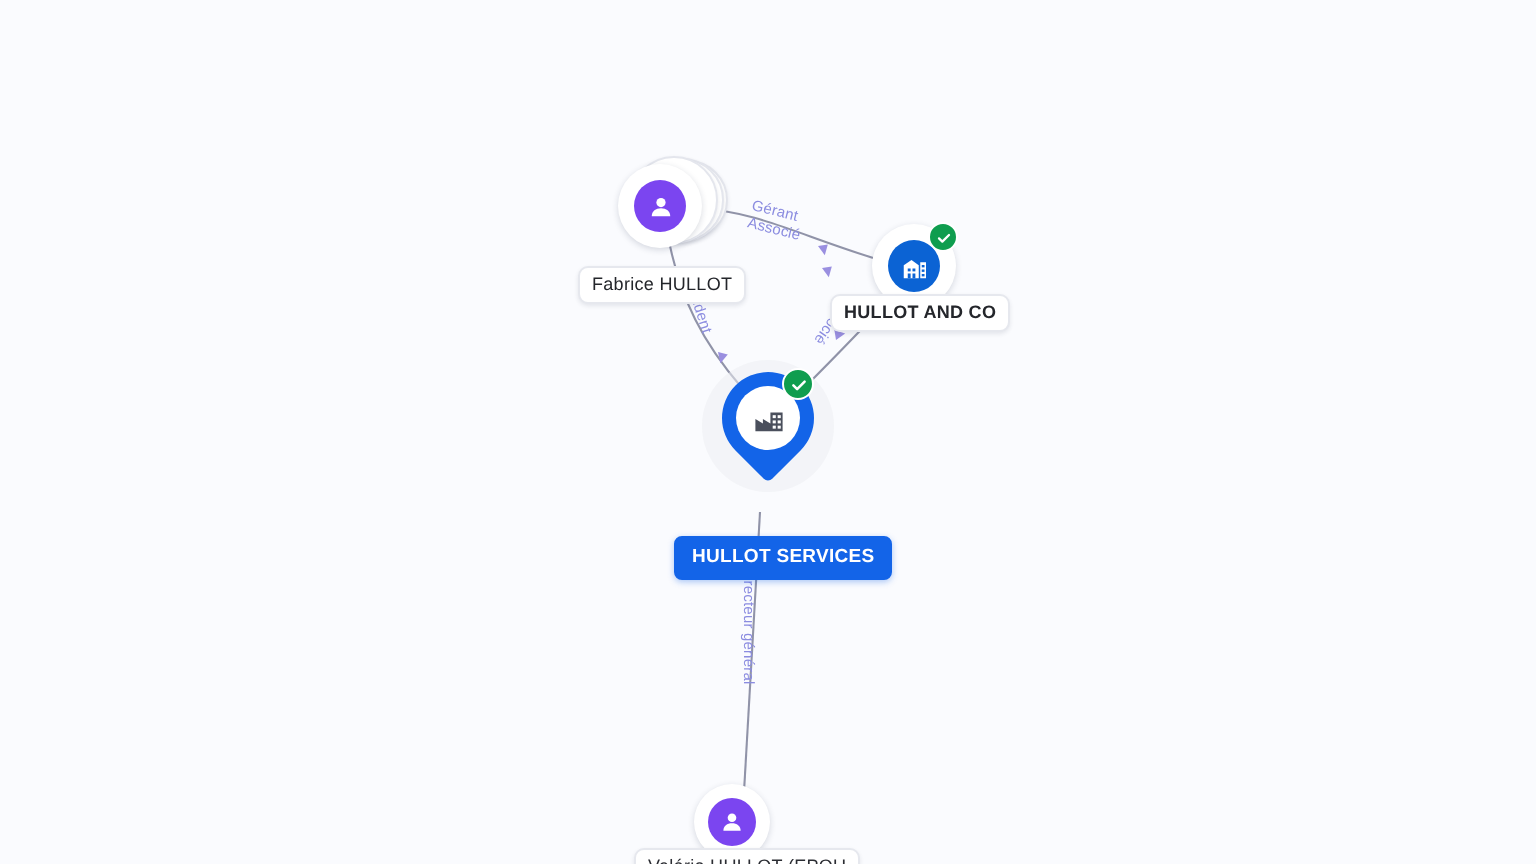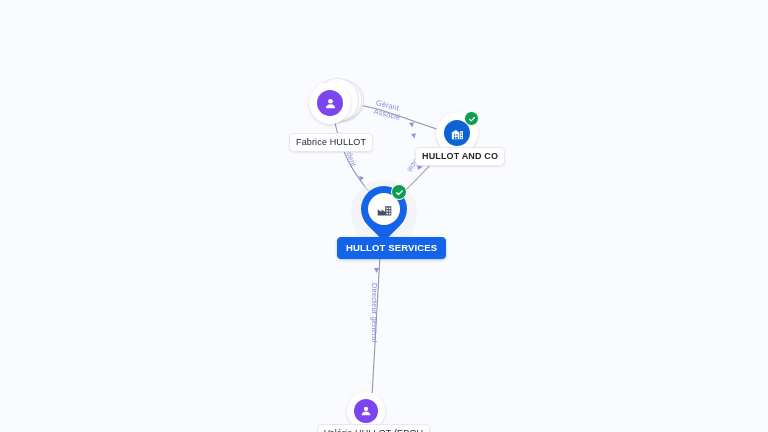--- a/index.html
+++ b/index.html
@@ -150,20 +150,21 @@
 
   .label.focus {
     background: #1364e8;
     border: 1px solid #1364e8;
     color: #ffffff;
     font-weight: bold;
     border-radius: 4px;
     font-size: 9.5px;
     padding: 4px 8px 5px 8px;
     box-shadow: 0 1px 3px rgba(19,100,232,.35);
+    margin-top: 31px;
   }
 
   .label.cut {
     color: #2b2d33;
   }
 
   
   .edge-label {
     position: absolute;
     color: #8b8ce0;

